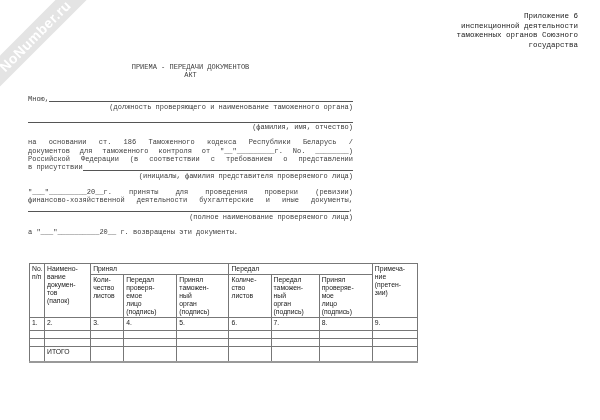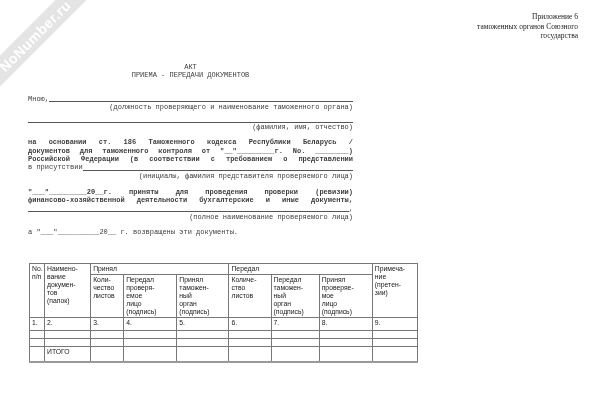--- a/index.html
+++ b/index.html
@@ -22,33 +22,33 @@
   }
   .wm-text {
     color: #ffffff;
     font-family: "Liberation Sans", sans-serif;
     font-weight: bold; font-size: 14px; letter-spacing: 0.5px;
   }
   
   .appendix {
     position: absolute; top: 12px; right: 22px;
     text-align: right;
-    font-family: Liberation Serif, serif;
+    font-family: Liberation Mono, monospace;
     font-size: 7.5px; line-height: 9.6px;
     color: #222222;
     z-index: 2;
   }
   
   .content {
     position: absolute; left: 28px; top: 63px; width: 325px;
     font-size: 7px; line-height: 8.3px;
     z-index: 1;
   }
   .tl { text-align: center; }
-  .just { text-align: justify; text-align-last: justify; font-weight: bold; }
+  .just { text-align: justify; text-align-last: justify; }
   .pln  { text-align: left; }
   .cap  { text-align: right; }
   .fline { display: flex; align-items: flex-end; }
   .fill { flex: 1; border-bottom: 1px solid #555; margin-bottom: 1px; }
   .uline { border-bottom: 1px solid #555; height: 7px; }
   .mt15 { margin-top: 15px; }
   .mt8 { margin-top: 8px; }
   .mt7 { margin-top: 7px; }
   .mt4 { margin-top: 4px; }
   
@@ -78,27 +78,28 @@
 <body>
 
 <div class="page">
 
   <div class="wm-band">
     <span class="wm-text">NoNumber.ru</span>
   </div>
 
   <div class="appendix">
     <div>Приложение 6</div>
+    <div>инспекционной деятельности</div>
     <div>таможенных органов Союзного</div>
     <div>государства</div>
   </div>
 
   <div class="content">
+    <div class="tl">ПРИЕМА - ПЕРЕДАЧИ ДОКУМЕНТОВ</div>
     <div class="tl">АКТ</div>
-    <div class="tl">ПРИЕМА - ПЕРЕДАЧИ ДОКУМЕНТОВ</div>
 
     <div class="fline mt15">
       <span>Мною,</span>
       <span class="fill"></span>
     </div>
     <div class="cap">(должность проверяющего и наименование таможенного органа)</div>
 
     <div class="uline mt4"></div>
     <div class="cap">(фамилия, имя, отчество)</div>
 

